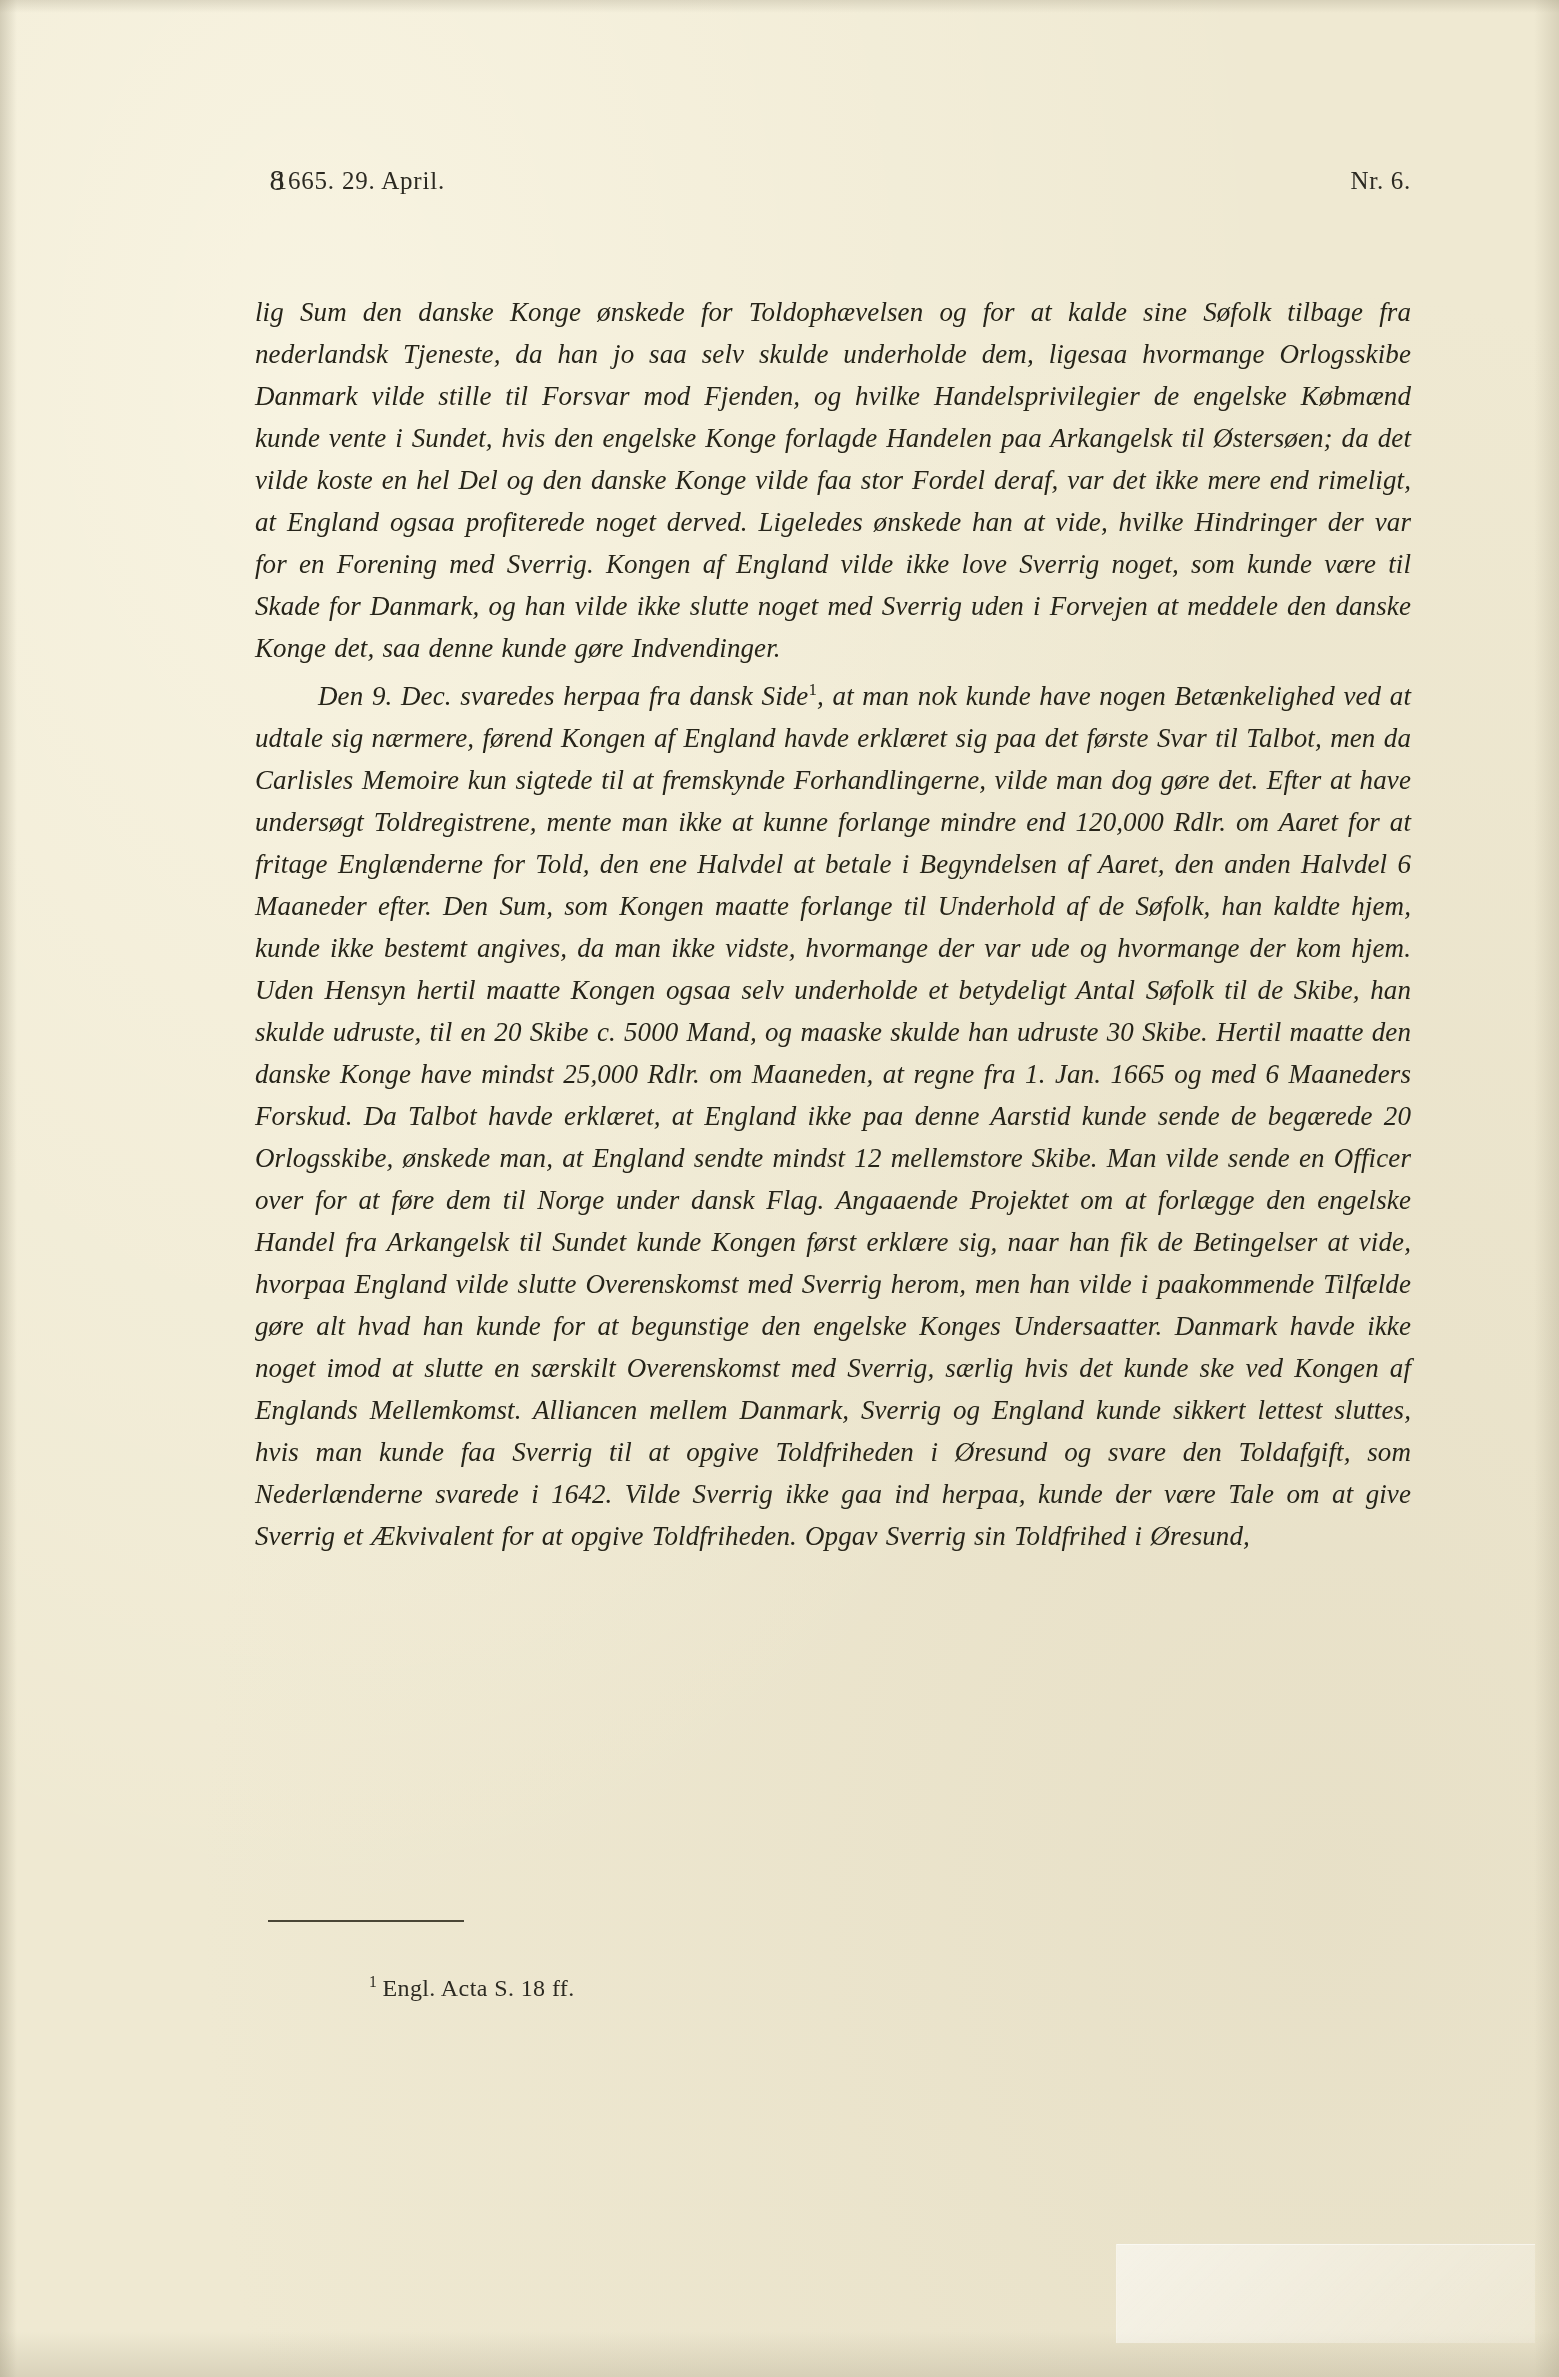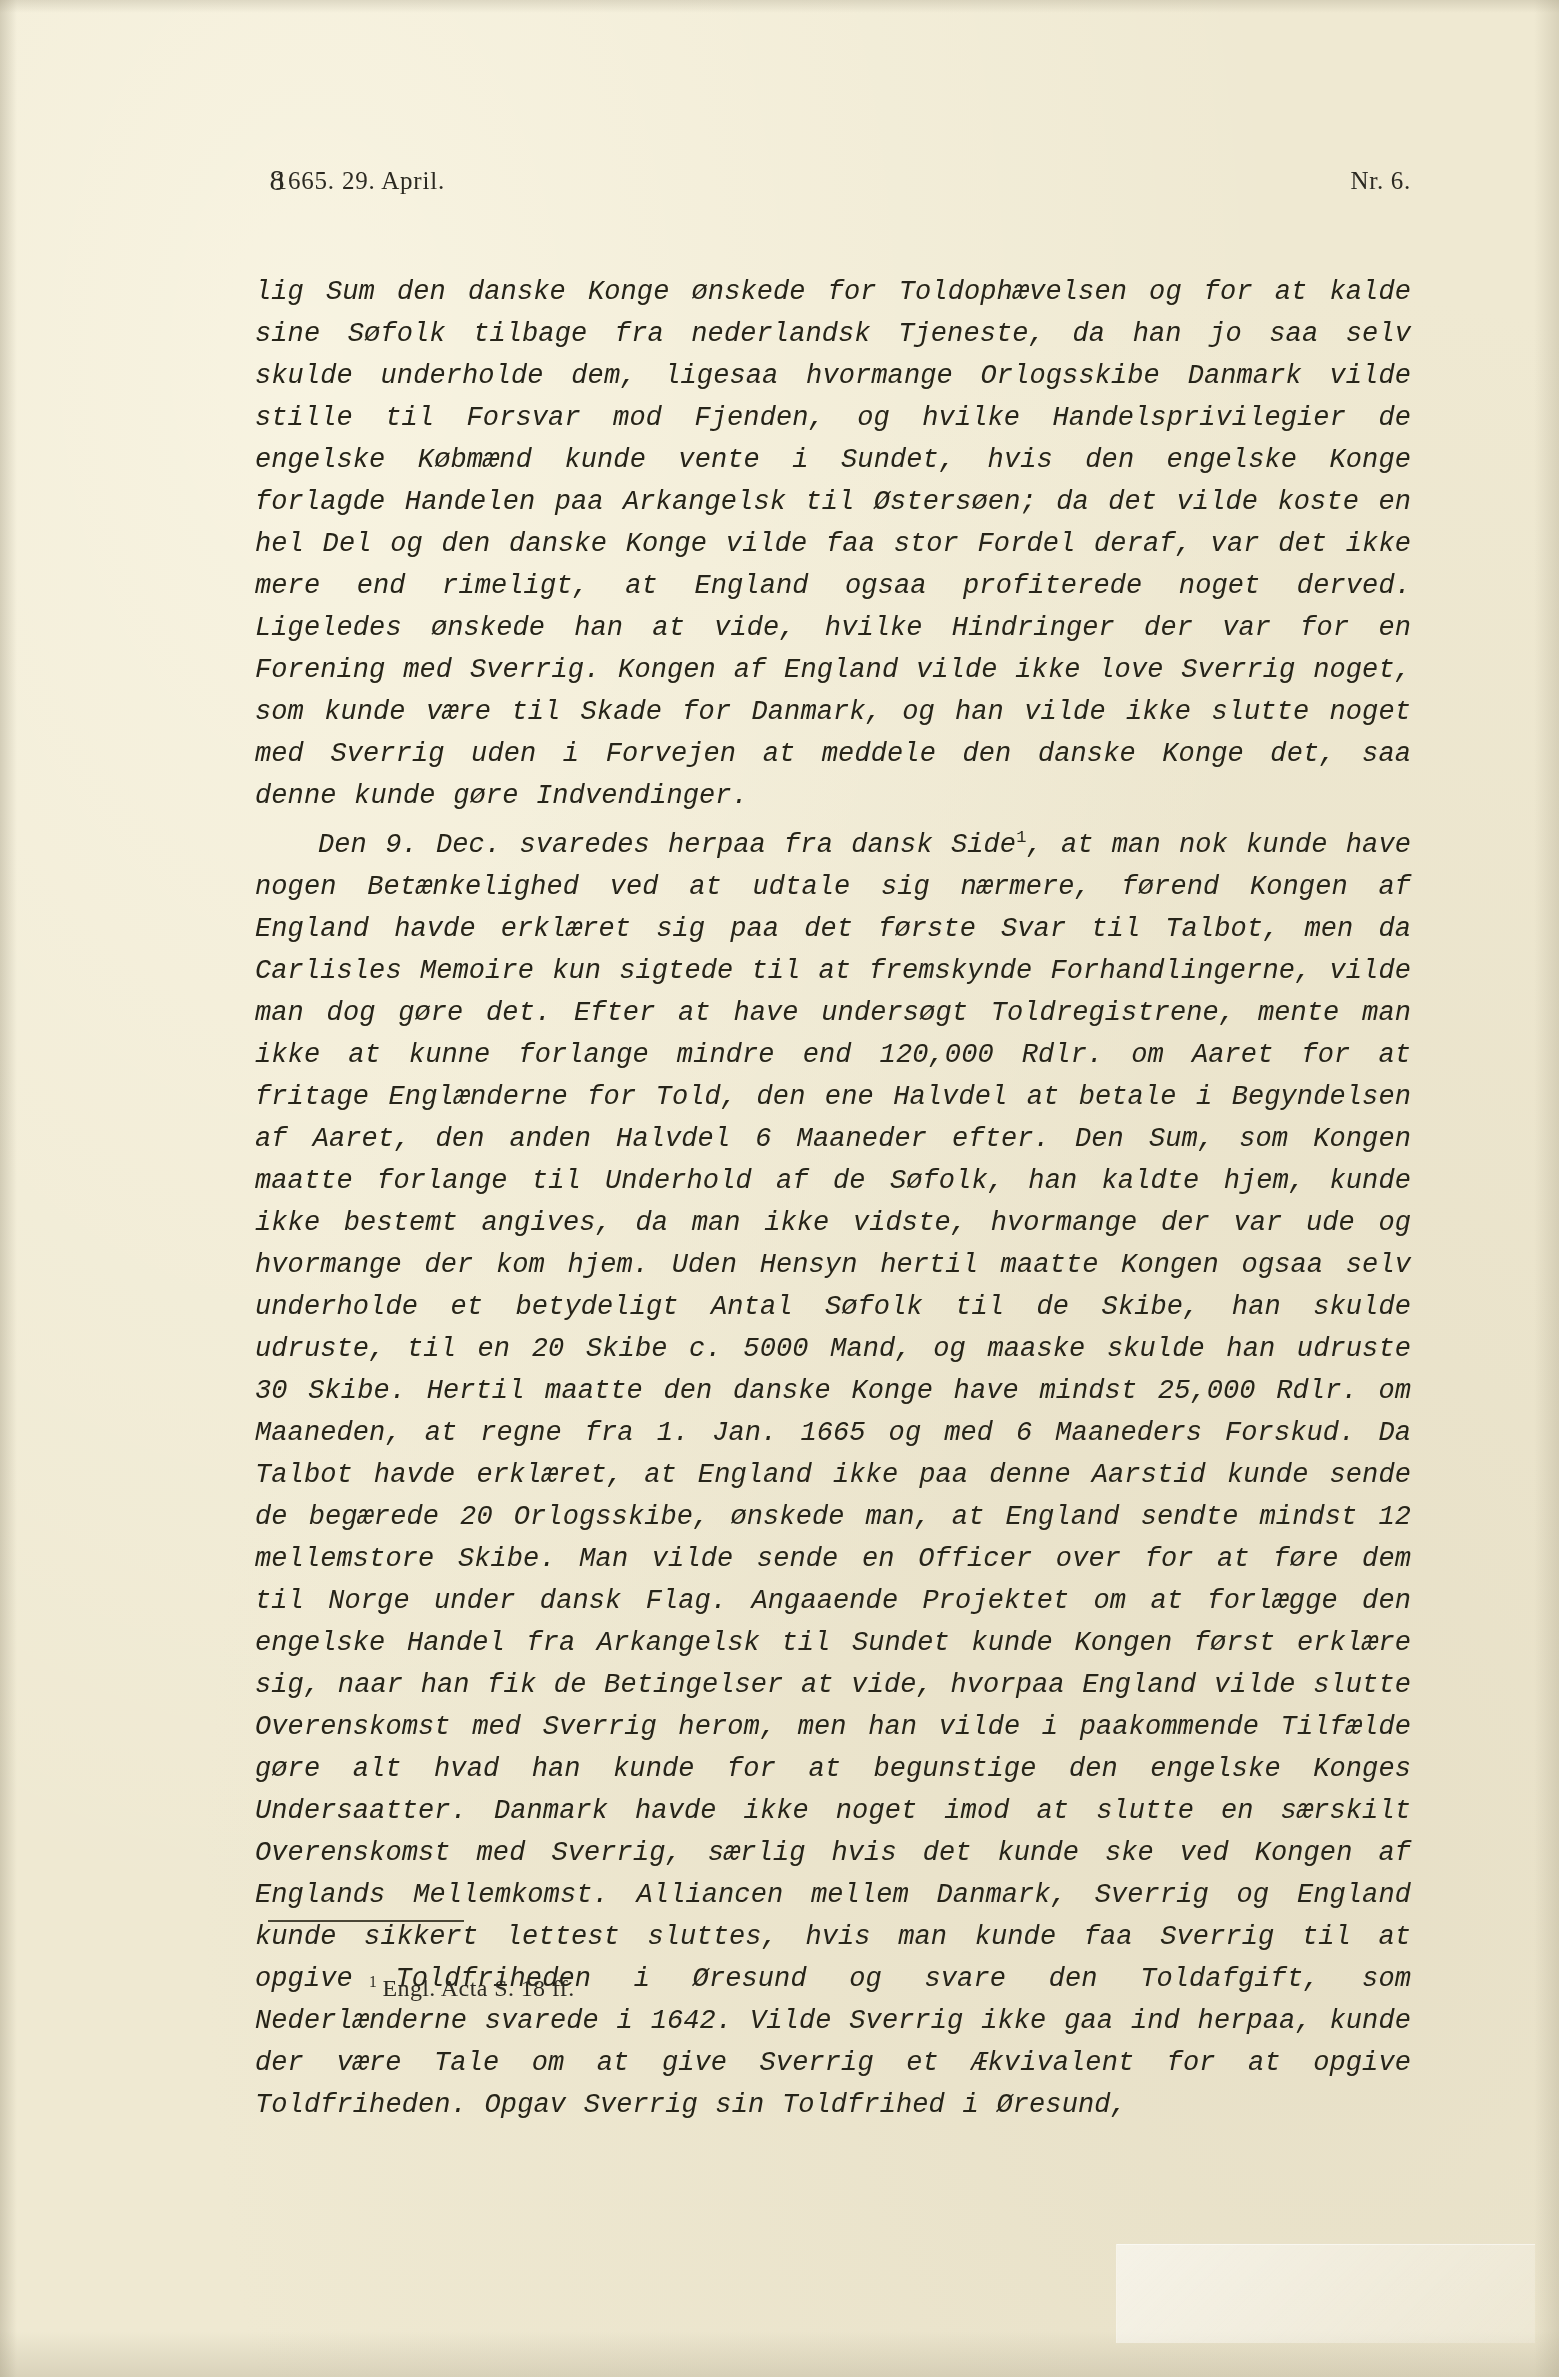--- a/index.html
+++ b/index.html
@@ -93,22 +93,22 @@
   }
   .rh-right {
     position: absolute;
     right: 0;
     top: 3.9px;
     font-size: 25px;
     letter-spacing: 0.7px;
   }
 
   .body-text {
-    margin-top: 69px;
-    font-family: Liberation Mono, monospace;
+    margin-top: 89px;
+    font-family: Liberation Serif, serif;
     font-style: italic;
     font-size: 27px;
     line-height: 42px;
     color: #262419;
     text-align: justify;
     text-justify: inter-word;
     letter-spacing: 0.1px;
     word-spacing: 1.3px;
   }
   .body-text p {

